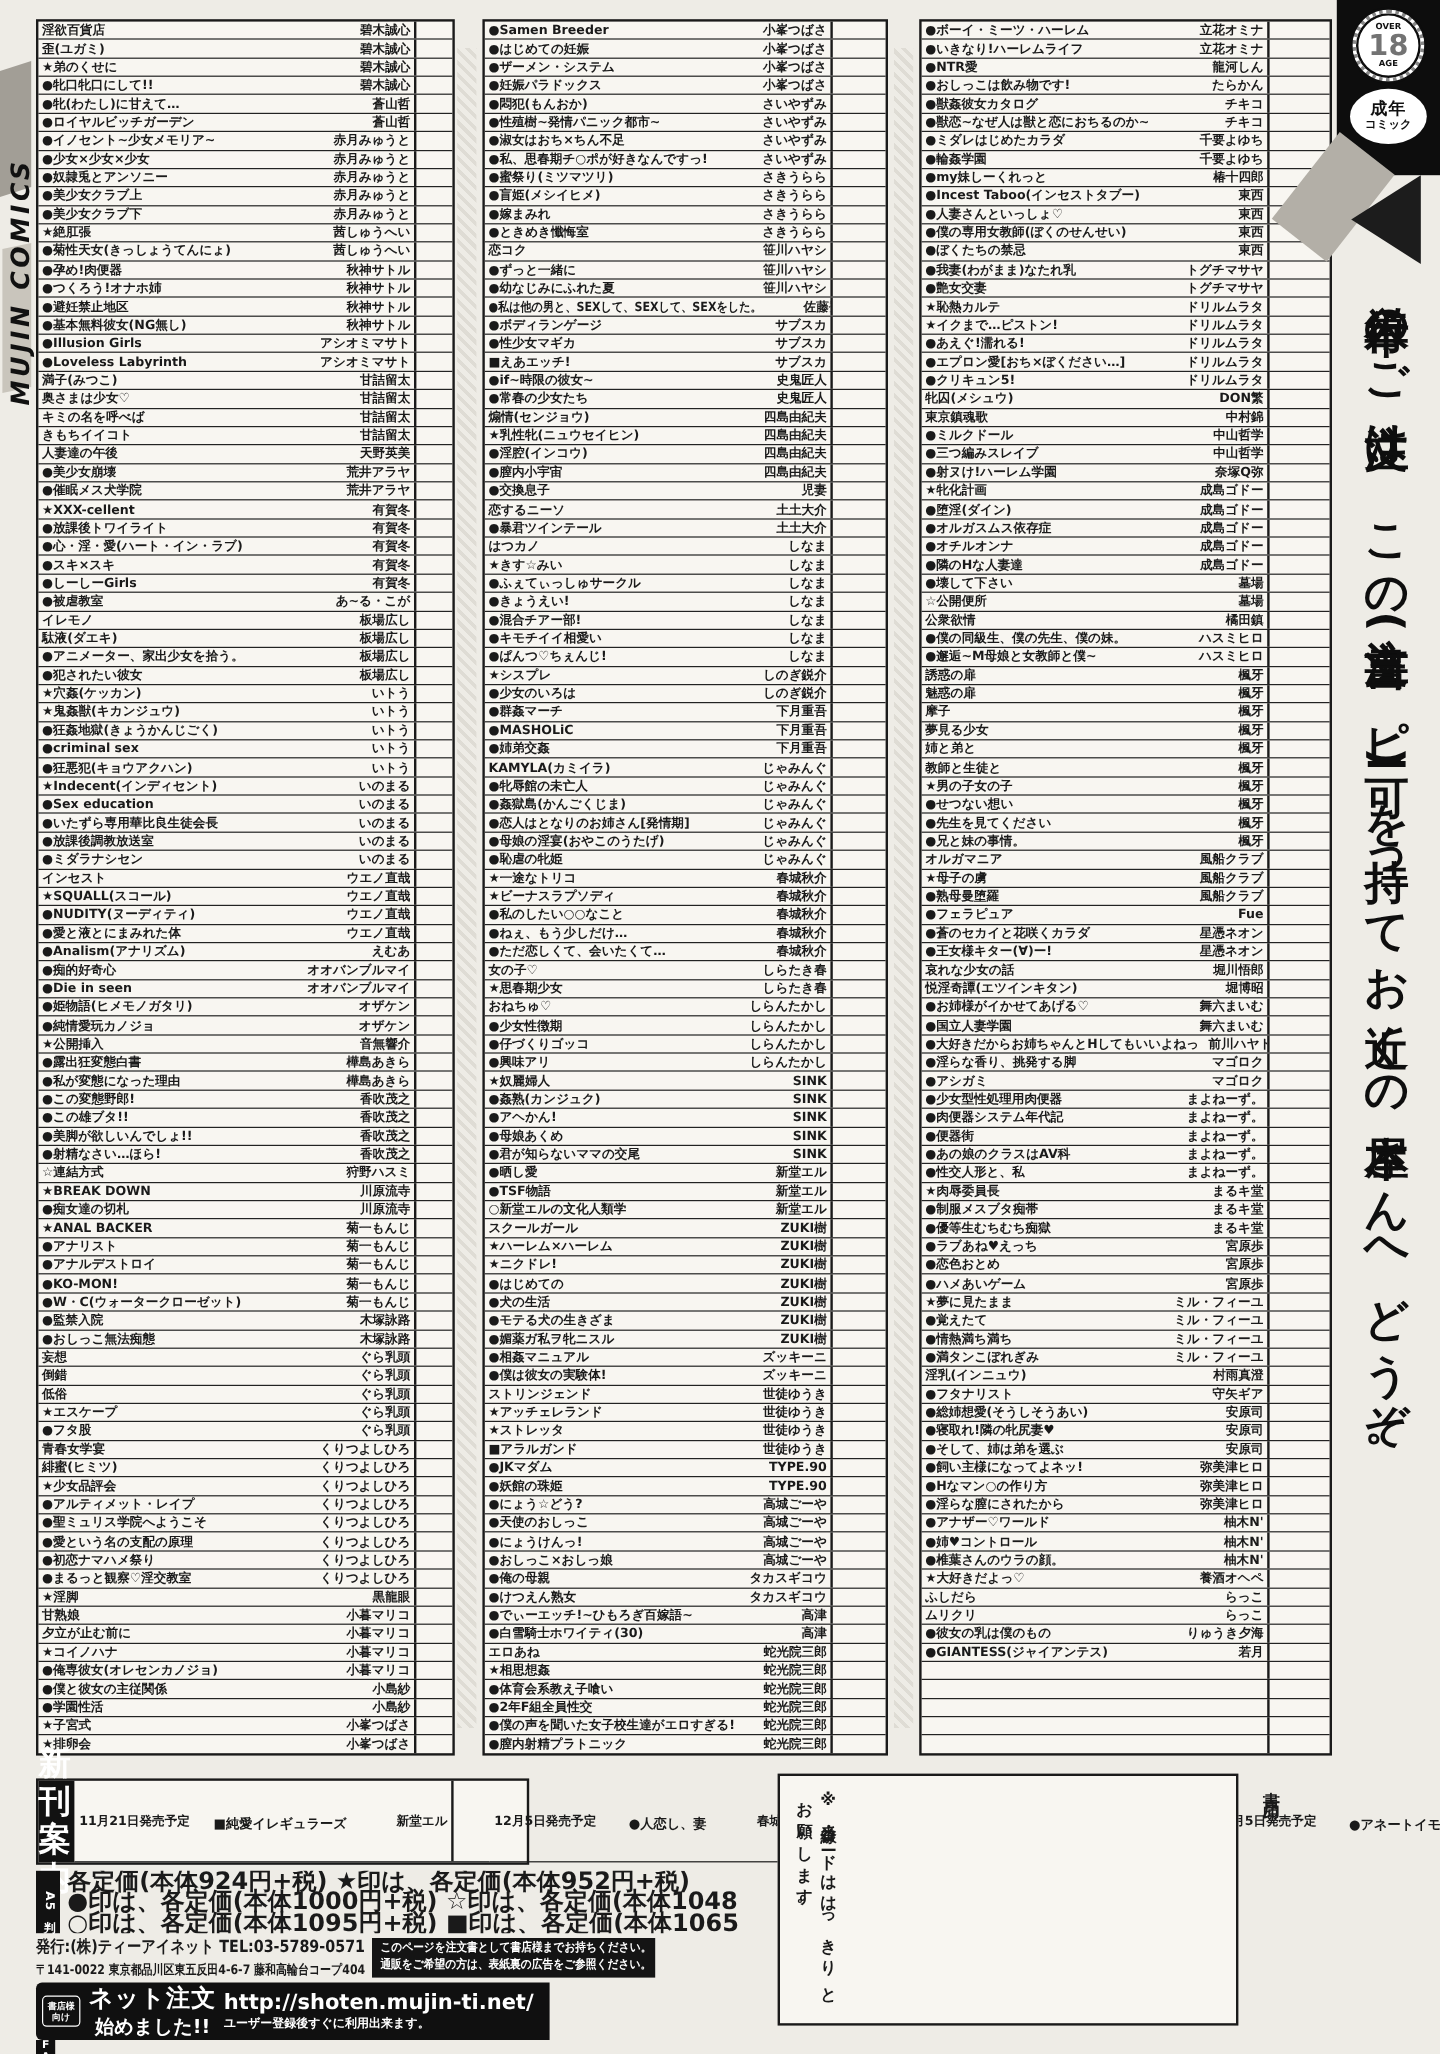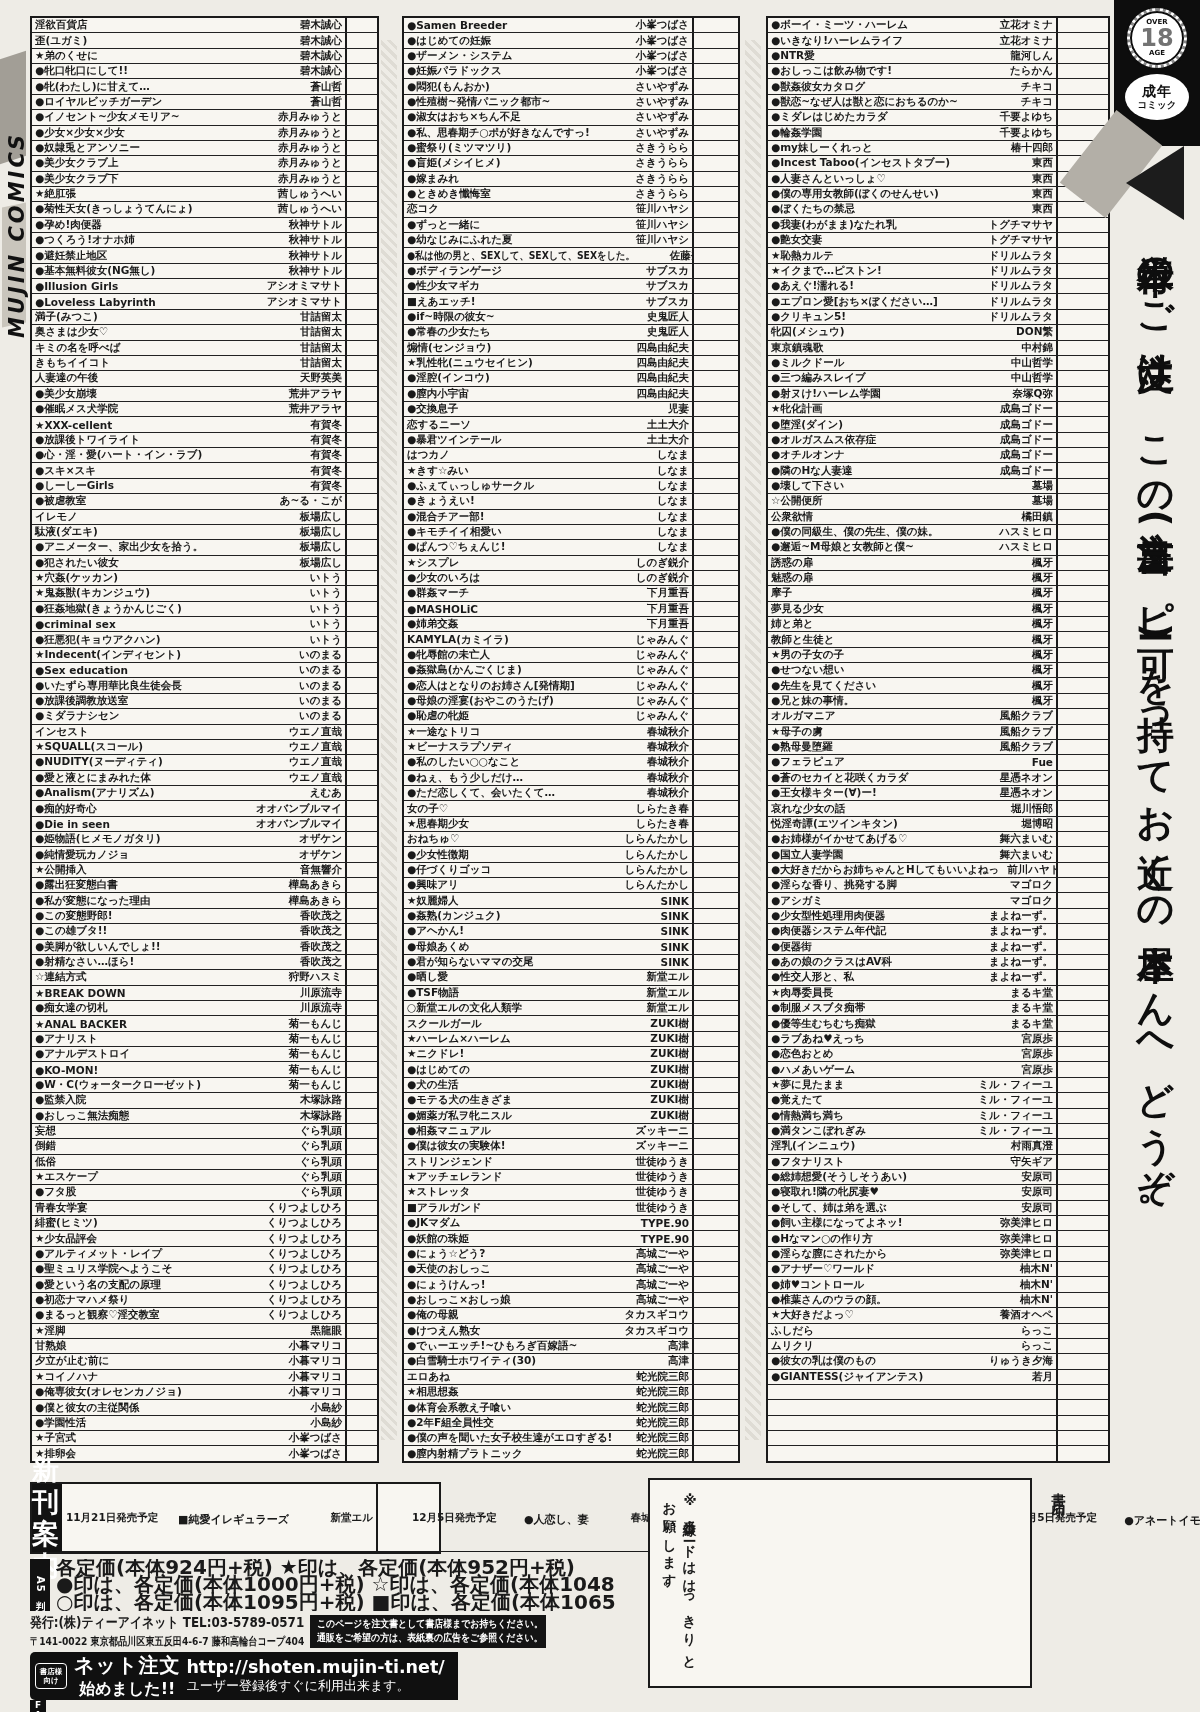--- a/index.html
+++ b/index.html
@@ -73,21 +73,21 @@
   
   .faxbar{position:absolute;left:30px;top:1652px;width:612px;height:44px;display:flex;flex-direction:column;}
   .fax-black{width:428px;background:#101010;border-radius:5px 0 0 5px;display:flex;align-items:center;color:#fff;}
   .shoten-badge{width:30px;margin:0 3px 0 5px;border:1px solid #fff;border-radius:4px;
     font-size:7.5px;font-weight:700;text-align:center;line-height:9px;padding:3px 0;}
   .net-order{display:flex;flex-direction:column;align-items:center;margin:0 4px;}
   .net1{font-size:20px;font-weight:900;letter-spacing:1px;white-space:nowrap;}
   .net2{font-size:16px;font-weight:700;white-space:nowrap;}
   .url-wrap{flex:1;overflow:hidden;display:flex;flex-direction:column;align-items:flex-start;padding-left:2px;}
   .url{font-size:17.5px;font-weight:900;white-space:nowrap;display:inline-block;}
-  .url-note{font-size:13px;font-weight:400;white-space:nowrap;display:inline-block;}
+  .url-note{font-size:10px;font-weight:700;white-space:nowrap;display:inline-block;}
   .fax-label{width:16px;background:#101010;color:#fff;display:flex;flex-direction:column;
     align-items:center;justify-content:center;font-size:9px;font-weight:900;line-height:10px;}
   .fax-number{flex:1;overflow:hidden;display:flex;align-items:center;}
   .fax-number span{font-size:40px;font-weight:900;letter-spacing:-2px;white-space:nowrap;display:inline-block;color:#000;}
   
   .stamp-box{position:absolute;left:648px;top:1478px;width:384px;height:210px;
     border:2.5px solid var(--ink);background:var(--cell);box-sizing:border-box;}
   .stamp-note{position:absolute;left:10px;top:12px;height:186px;writing-mode:vertical-rl;
     font-size:13.5px;font-weight:700;letter-spacing:2px;line-height:20px;}
   .stamp-label{position:absolute;left:1050px;top:1482px;writing-mode:vertical-rl;

